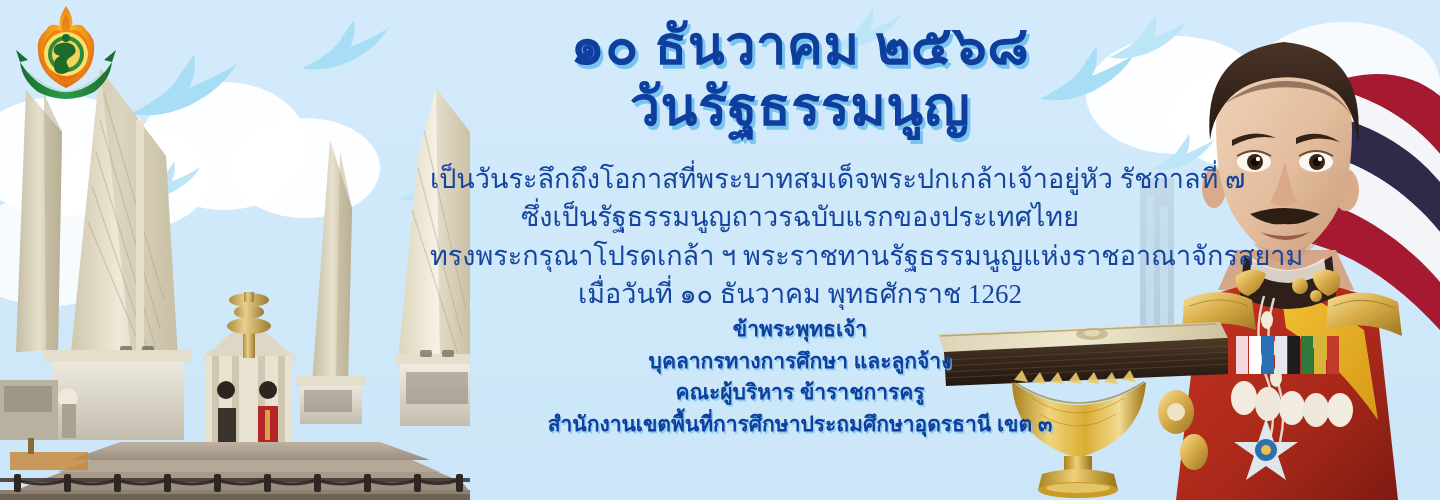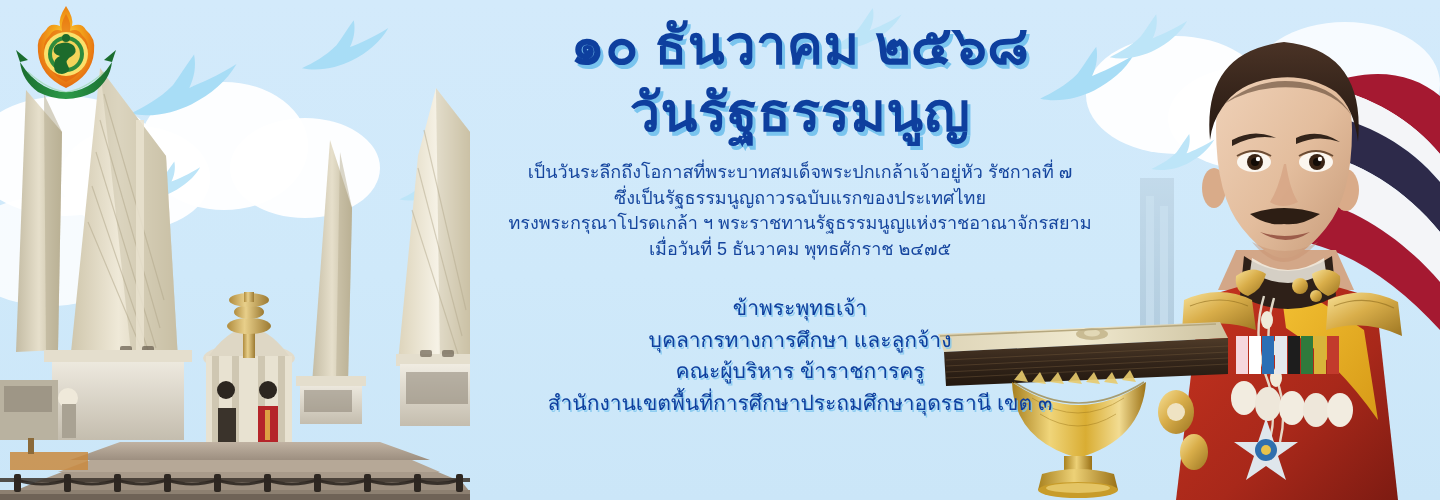--- a/index.html
+++ b/index.html
@@ -44,35 +44,34 @@
   }
   .title-line {
     font-weight:bold;
     color:#0e3f9e;
     letter-spacing:.5px;
     text-shadow:3px 4px 0 #79c4ee;
     line-height:1.02;
     white-space:nowrap;
   }
   #title1 { font-size:54px; }
-  #title2 { font-size:54px; margin-top:12px; }
+  #title2 { font-size:54px; margin-top:6px; }
 
   #desc {
-    margin-top:20px;
+    margin-top:26px;
     color:#15459e;
-    font-size:18px;
+    font-size:27px;
     line-height:1.42;
-    font-family:Liberation Sans, sans-serif;
+    font-family:Liberation Serif, serif;
   }
   #desc .dline { white-space:nowrap; }
 
   #signature {
-    margin-top:30px;
     color:#0e3f9e;
-    font-weight:normal;
+    font-weight:bold;
     font-size:21px;
     line-height:1.5;
     text-shadow:1.5px 2px 0 rgba(121,196,238,.75);
   }
   #signature .sline { white-space:nowrap; }
 </style>
 </head>
 <body>
 
 <div id="banner">
@@ -517,21 +516,21 @@
 
   <div id="textblock">
 
     <div id="title1" class="title-line">๑๐ ธันวาคม ๒๕๖๘</div>
     <div id="title2" class="title-line">วันรัฐธรรมนูญ</div>
 
     <div id="desc">
       <div class="dline">เป็นวันระลึกถึงโอกาสที่พระบาทสมเด็จพระปกเกล้าเจ้าอยู่หัว รัชกาลที่ ๗</div>
       <div class="dline">ซึ่งเป็นรัฐธรรมนูญถาวรฉบับแรกของประเทศไทย</div>
       <div class="dline">ทรงพระกรุณาโปรดเกล้า ฯ พระราชทานรัฐธรรมนูญแห่งราชอาณาจักรสยาม</div>
-      <div class="dline">เมื่อวันที่ 5 ธันวาคม พุทธศักราช ๒๔๗๕</div>
+      <div class="dline">เมื่อวันที่ ๑๐ ธันวาคม พุทธศักราช 1262</div>
     </div>
 
     <div id="signature">
       <div class="sline">ข้าพระพุทธเจ้า</div>
       <div class="sline">บุคลากรทางการศึกษา และลูกจ้าง</div>
       <div class="sline">คณะผู้บริหาร ข้าราชการครู</div>
       <div class="sline">สำนักงานเขตพื้นที่การศึกษาประถมศึกษาอุดรธานี เขต ๓</div>
     </div>
   </div>
 

